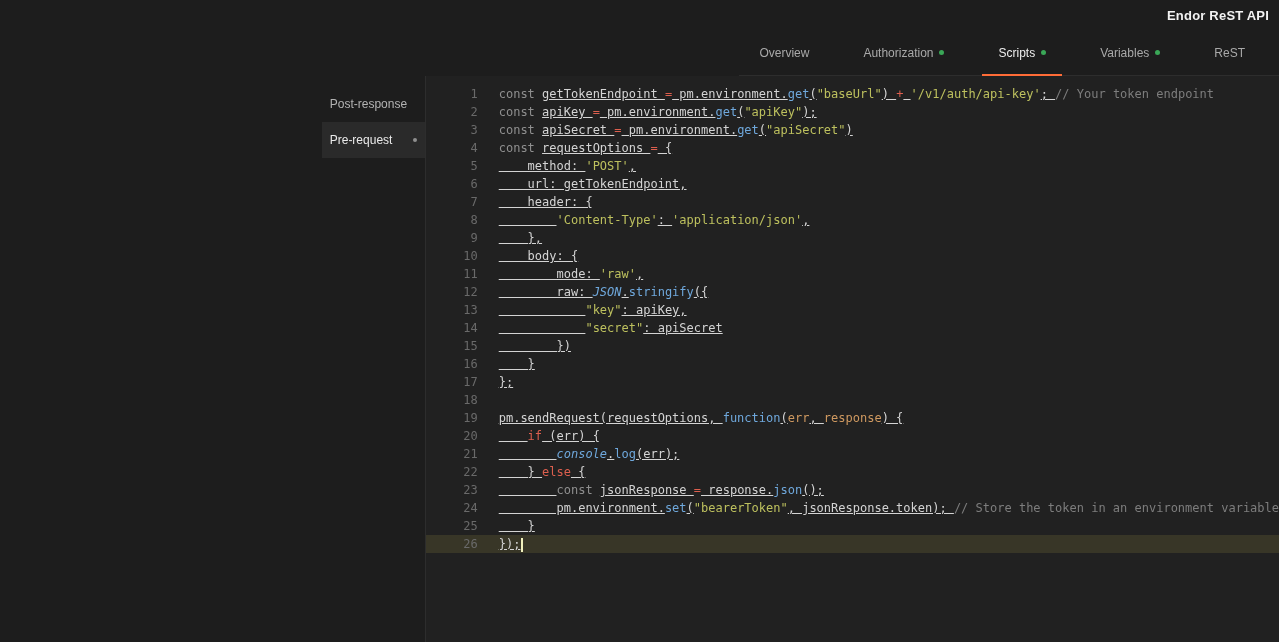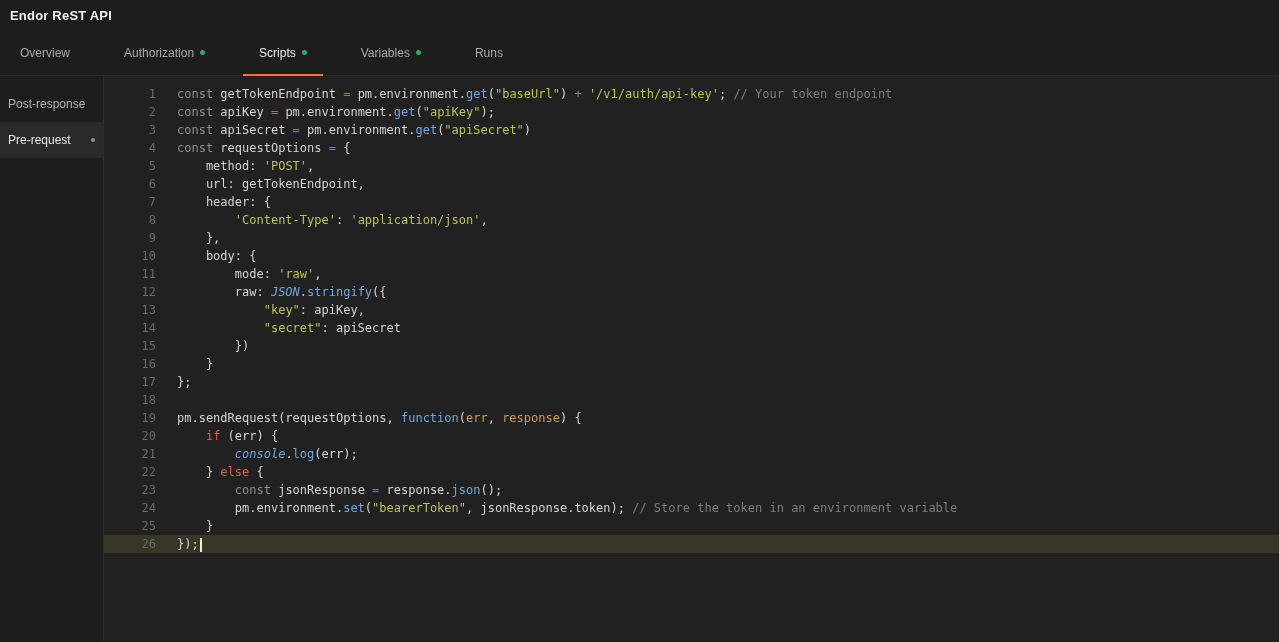--- a/index.html
+++ b/index.html
@@ -2,21 +2,21 @@
 <html><head>
 <meta charset="utf-8">
 <style>
   html,body{margin:0;padding:0;}
   body{
     width:1279px;height:642px;overflow:hidden;
     background:#212121;
     font-family:"Liberation Sans",sans-serif;
     -webkit-font-smoothing:antialiased;
   }
-  .app{display:flex;flex-direction:column;width:1279px;height:642px;background:#1d1d1d;}
+  .app{display:flex;flex-direction:column;width:1279px;height:642px;background:#1d1d1d;align-items:flex-end;}
   
   .titlebar{height:30px;flex:none;display:flex;align-items:center;padding:0 10px;background:#1d1d1d;}
   .title{color:#f2f2f2;font-size:13px;font-weight:700;letter-spacing:.2px;}
   
   .tabbar{height:45px;flex:none;display:flex;align-items:stretch;padding:0;border-bottom:1px solid #2d2d2d;background:#1d1d1d;}
   .tab{display:flex;align-items:center;gap:6px;padding:0 20px;margin-right:14px;color:#a9a9a9;font-size:12px;cursor:pointer;position:relative;}
   .tab.active{color:#ededed;}
   .tab.active::after{content:"";position:absolute;left:4px;right:4px;bottom:-1px;height:2px;background:#ff6c37;}
   .dot{width:5px;height:5px;border-radius:50%;background:#3aa757;flex:none;}
   
@@ -24,21 +24,21 @@
   .sidebar{width:103px;flex:none;border-right:1px solid #2d2d2d;padding-top:10px;background:#1d1d1d;}
   .side-item{height:36px;display:flex;align-items:center;padding:0 8px;font-size:12px;color:#b3b3b3;cursor:pointer;position:relative;}
   .side-item.selected{background:#2a2a2a;color:#e9e9e9;}
   .side-dot{position:absolute;right:8px;top:16px;width:4px;height:4px;border-radius:50%;background:#8f8f8f;}
   
   .editor{flex:1;min-width:0;background:#212121;padding-top:9px;font-family:"DejaVu Sans Mono",monospace;font-size:12px;overflow:hidden;cursor:text;}
   .code-line{height:18px;line-height:18px;white-space:pre;display:flex;}
   .code-line.active{background:#383627;}
   .ln{width:52px;flex:none;text-align:right;color:#6a6a6a;user-select:none;}
   .codespan{padding-left:21px;color:#d4d4d4;}
-  .tk-d{color:#d4d4d4;}
+  .tk-d{color:#d4d4d4;text-decoration:underline;}
   .tk-k{color:#8f8f8f;}
   .tk-kw{color:#dd5f4e;}
   .tk-o{color:#dd5f4e;}
   .tk-s{color:#bdc05e;}
   .tk-m{color:#6fa8dc;}
   .tk-g{color:#6fa8dc;font-style:italic;}
   .tk-fn{color:#6fa8dc;}
   .tk-p{color:#cf9960;}
   .tk-c{color:#7d7d7d;}
   .cursor{display:inline-block;width:2px;height:14px;background:#f0f0bc;vertical-align:middle;margin-left:1px;}
@@ -61,21 +61,21 @@
       </div>
       <div class="tab active">
         <span>Scripts</span>
         <span class="dot"></span>
       </div>
       <div class="tab">
         <span>Variables</span>
         <span class="dot"></span>
       </div>
       <div class="tab">
-        <span>Runs</span>
+        <span>ReST</span>
       </div>
     </nav>
 
   <div class="content">
     <aside class="sidebar">
         <div class="side-item">
           <span>Post-response</span>
         </div>
         <div class="side-item selected">
           <span>Pre-request</span>

